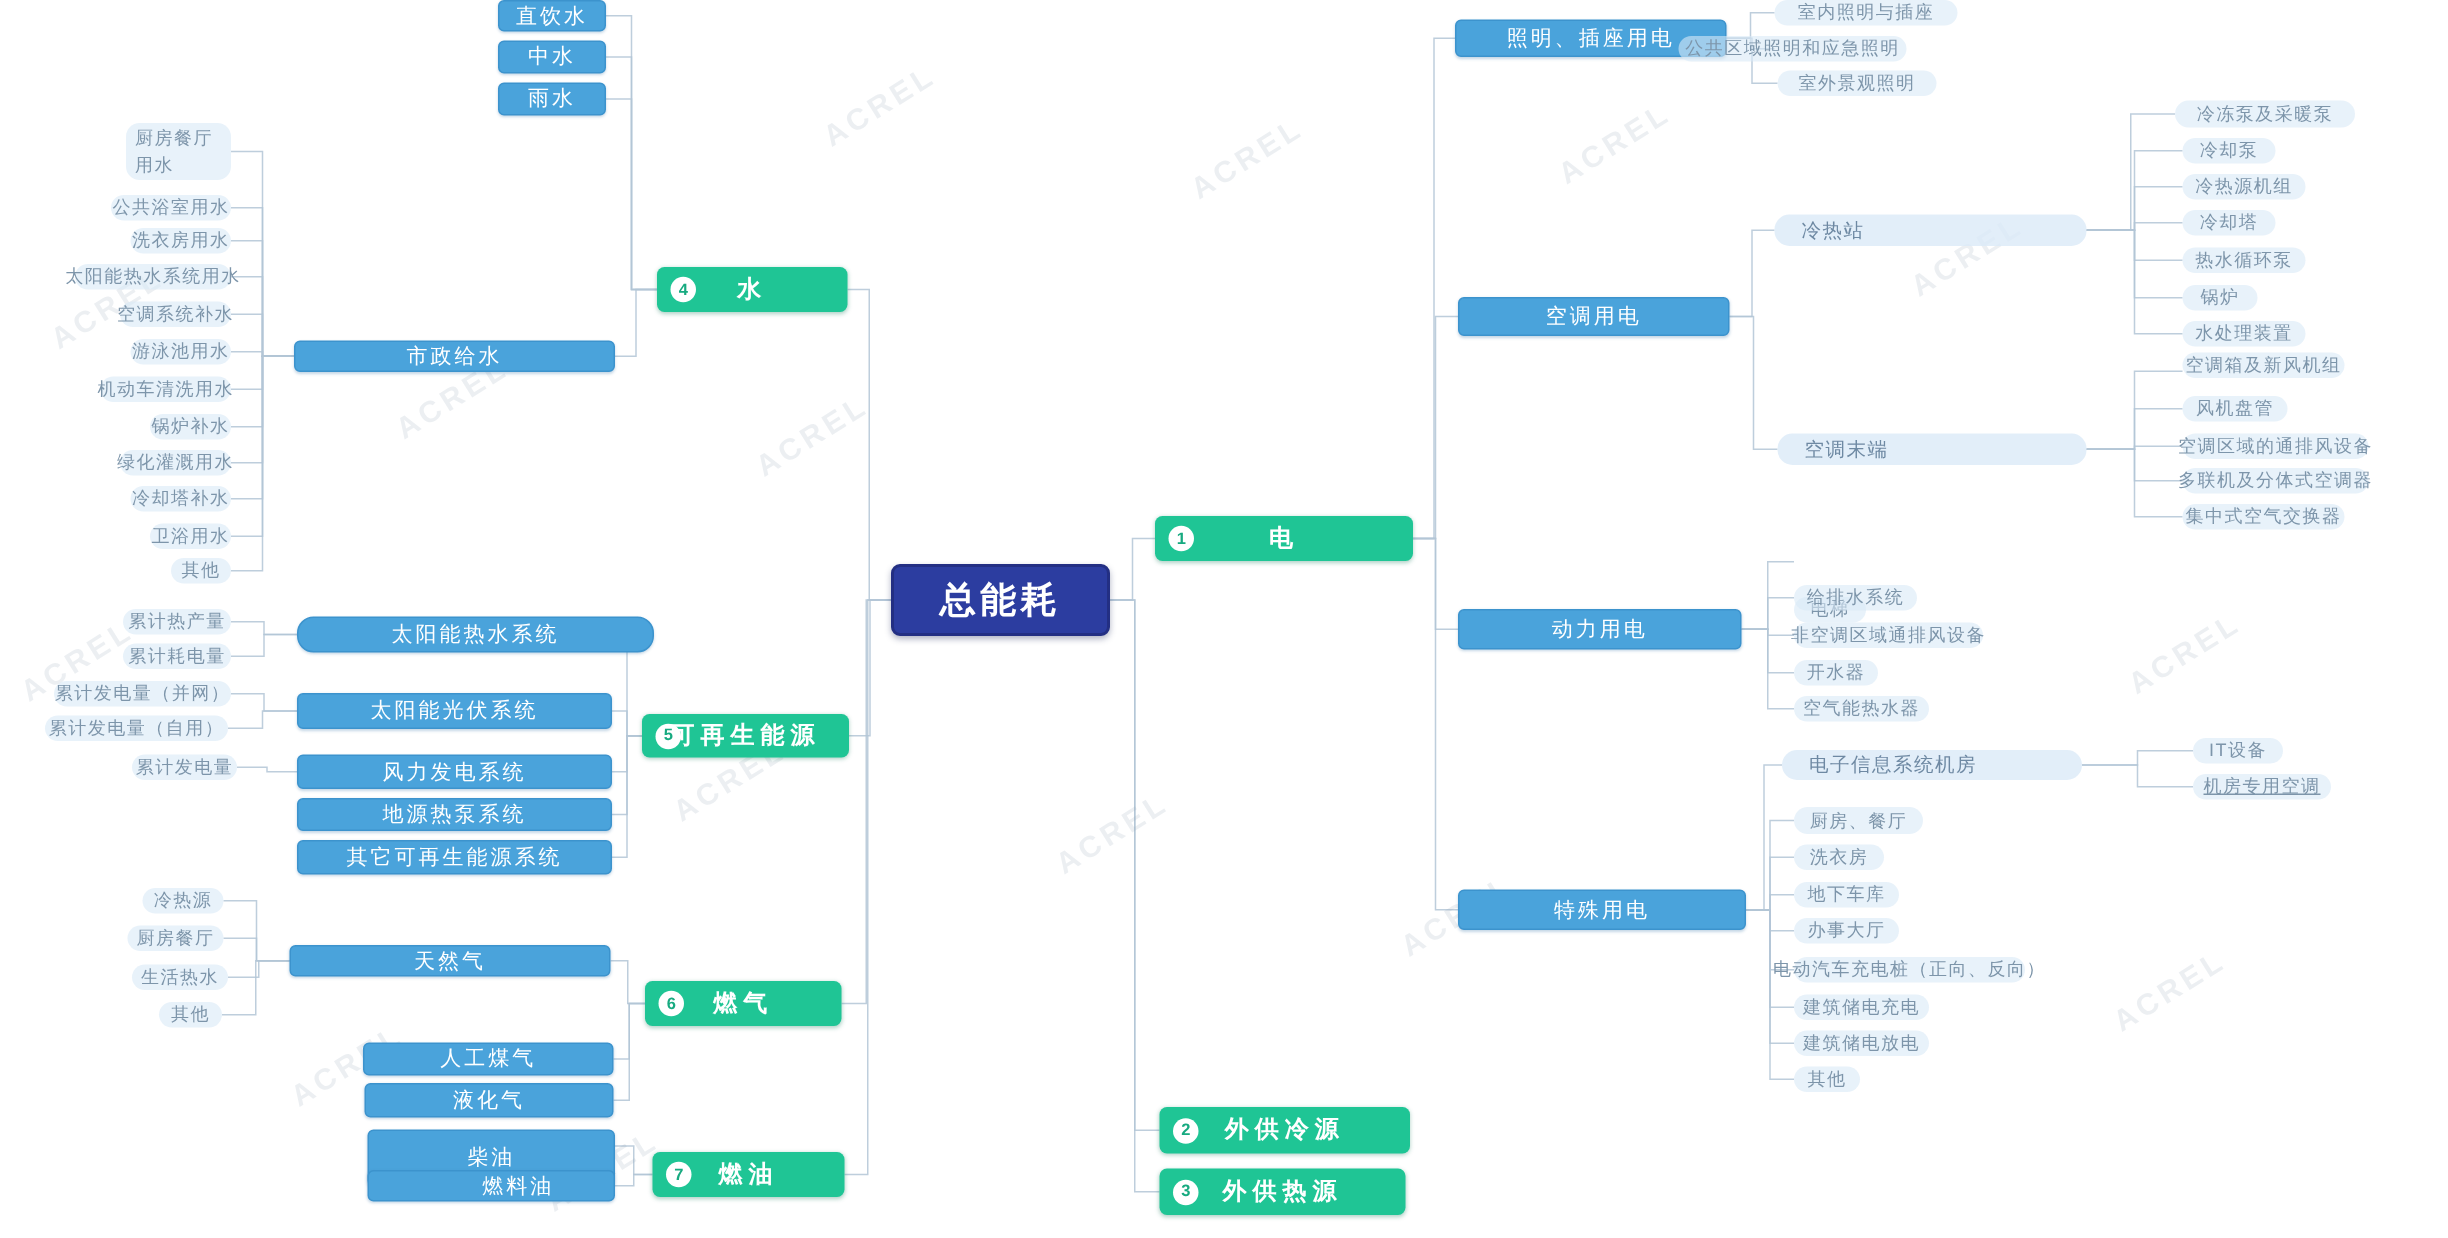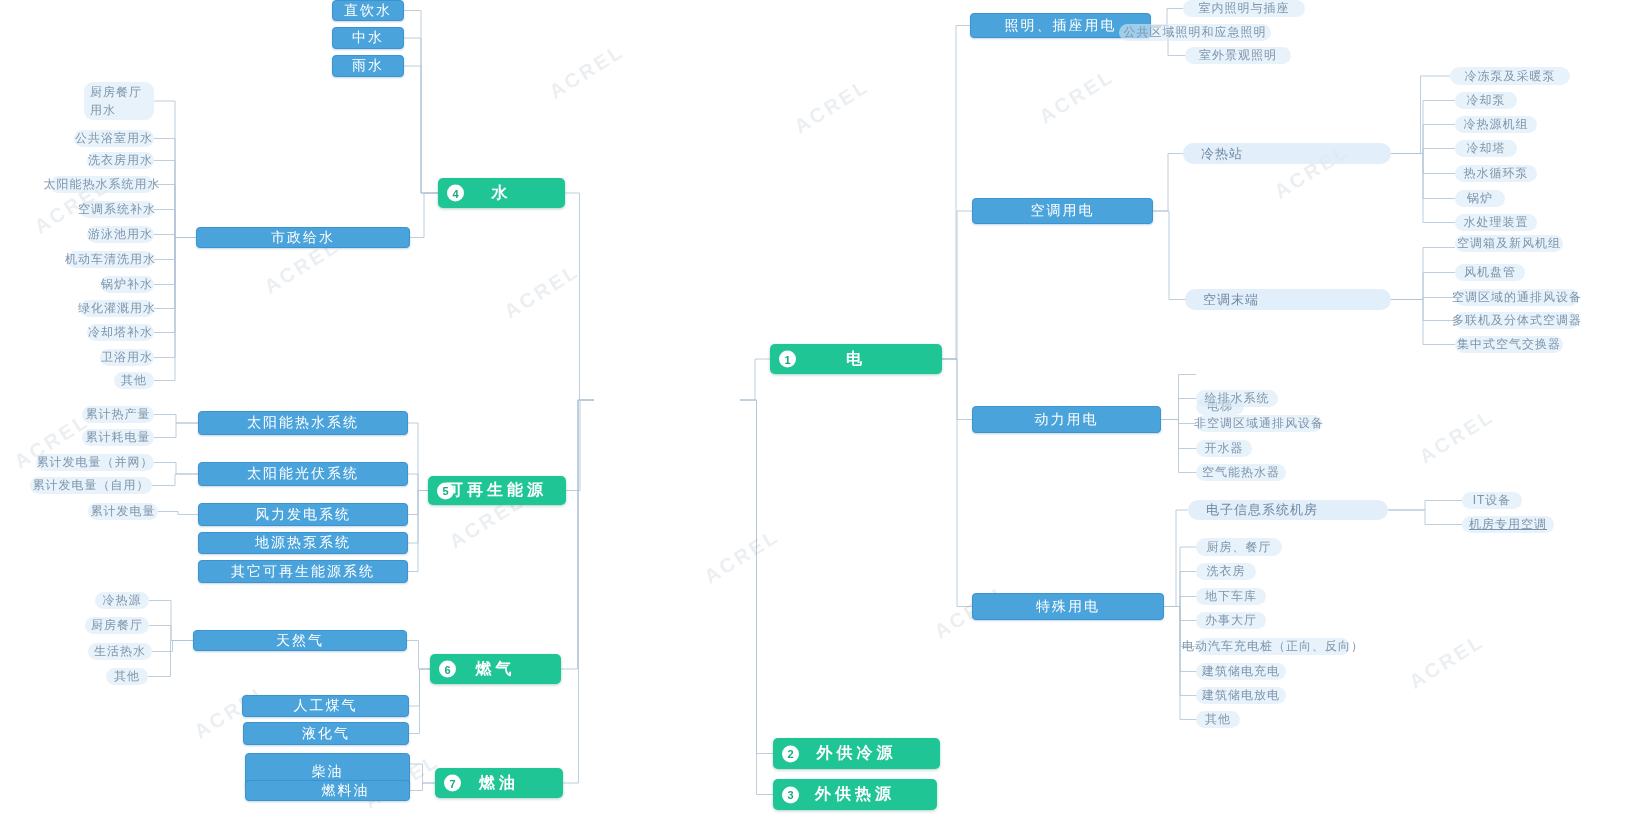--- a/index.html
+++ b/index.html
@@ -135,20 +135,23 @@
     <span class="watermark" style="left: 360px; top: 770px;">ACREL</span>
     <span class="watermark" style="left: 700px; top: 545px;">ACREL</span>
     <span class="watermark" style="left: 930px; top: 600px;">ACREL</span>
     <span class="watermark" style="left: 1035px; top: 85px;">ACREL</span>
     <span class="watermark" style="left: 1270px; top: 160px;">ACREL</span>
     <span class="watermark" style="left: 1415px; top: 425px;">ACREL</span>
     <span class="watermark" style="left: 1405px; top: 650px;">ACREL</span>
     <span class="watermark" style="left: 545px; top: 60px;">ACREL</span>
     <span class="watermark" style="left: 790px; top: 95px;">ACREL</span>
     <span class="watermark" style="left: 10px; top: 430px;">ACREL</span>
+    <div class="node root" style="left: 594px; top: 376px; width: 146px; height: 48px;">
+      <span>总能耗</span>
+    </div>
     <div class="node cat" style="left: 770px; top: 344px; width: 172px; height: 30px;">
       <span class="badge">1</span>
       <span>电</span>
     </div>
     <div class="node cat" style="left: 773px; top: 738px; width: 167px; height: 31px;">
       <span class="badge">2</span>
       <span>外供冷源</span>
     </div>
     <div class="node cat" style="left: 773px; top: 779px; width: 164px; height: 31px;">
       <span class="badge">3</span>
@@ -210,21 +213,21 @@
     </div>
     <div class="node leaf" style="left: 87px; top: 324px; width: 67px; height: 17px;">
       <span>冷却塔补水</span>
     </div>
     <div class="node leaf" style="left: 100px; top: 349px; width: 54px; height: 17px;">
       <span>卫浴用水</span>
     </div>
     <div class="node leaf" style="left: 114px; top: 372px; width: 40px; height: 17px;">
       <span>其他</span>
     </div>
-    <div class="node main" style="left: 198px; top: 411px; width: 210px; height: 24px;">
+    <div class="node main" style="left: 198px; top: 411px; width: 238px; height: 24px; border-radius: 11px;">
       <span>太阳能热水系统</span>
     </div>
     <div class="node main" style="left: 198px; top: 462px; width: 210px; height: 24px;">
       <span>太阳能光伏系统</span>
     </div>
     <div class="node main" style="left: 198px; top: 503px; width: 210px; height: 23px;">
       <span>风力发电系统</span>
     </div>
     <div class="node main" style="left: 198px; top: 532px; width: 210px; height: 22px;">
       <span>地源热泵系统</span>

